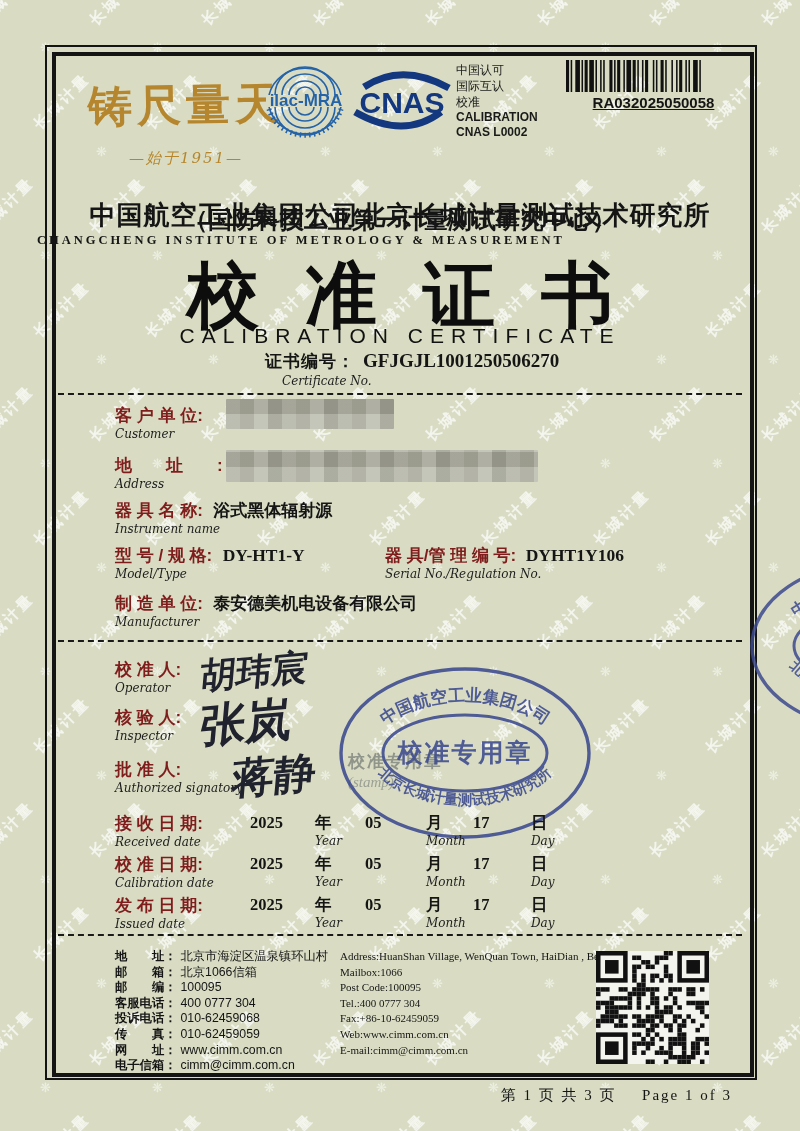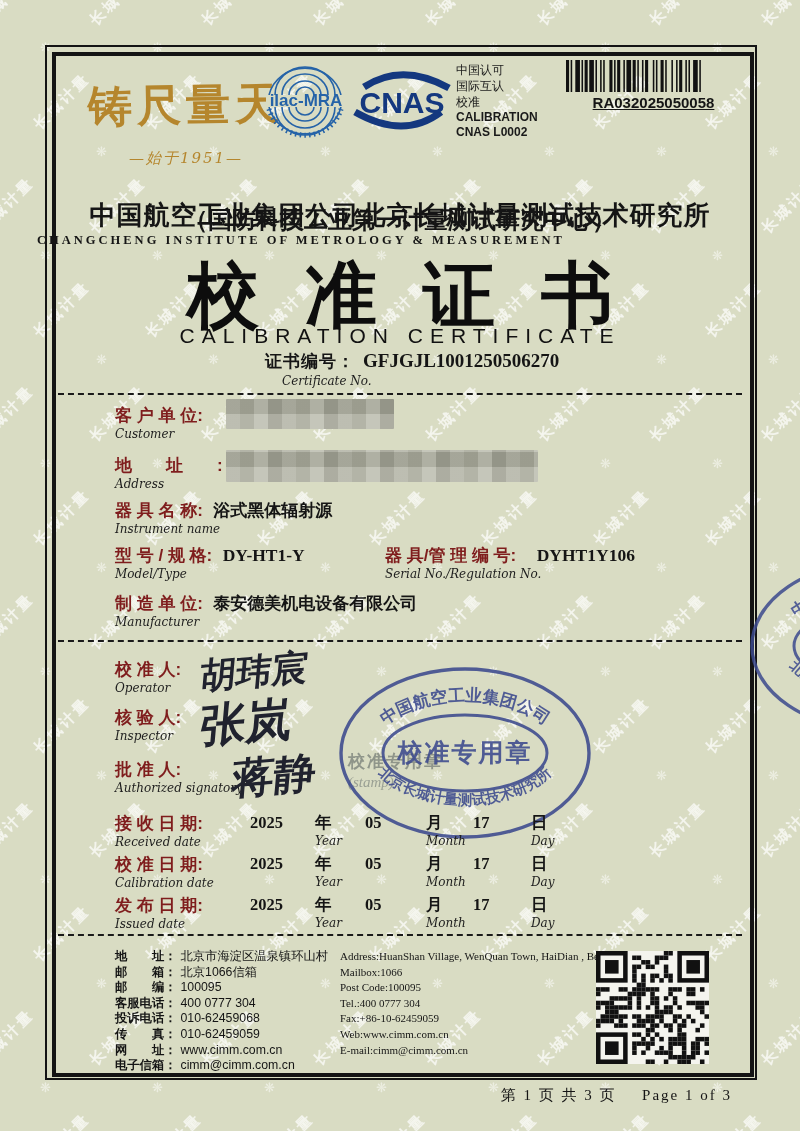--- a/index.html
+++ b/index.html
@@ -335,21 +335,21 @@
       <div class="sub">Instrument name</div>
     </div>
 
     <div class="abs" style="left:115px;top:544px;">
       <span class="lbl">型 号 / 规 格:</span>
       <span class="val-en">DY-HT1-Y</span>
       <div class="sub">Model/Type</div>
     </div>
     <div class="abs" style="left:385px;top:544px;">
       <span class="lbl">器 具/管 理 编 号:</span>
-      <span class="val-en" style="margin-left:16px;">DYHT1Y106</span>
+      <span class="val-en" style="margin-left:5px;">DYHT1Y106</span>
       <div class="sub">Serial No./Regulation No.</div>
     </div>
 
     <div class="abs" style="left:115px;top:592px;">
       <span class="lbl">制 造 单 位:</span>
       <span class="val-cn">泰安德美机电设备有限公司</span>
       <div class="sub">Manufacturer</div>
     </div>
 
     <div class="abs dashed" style="left:58px;top:640px;width:684px;"></div>

